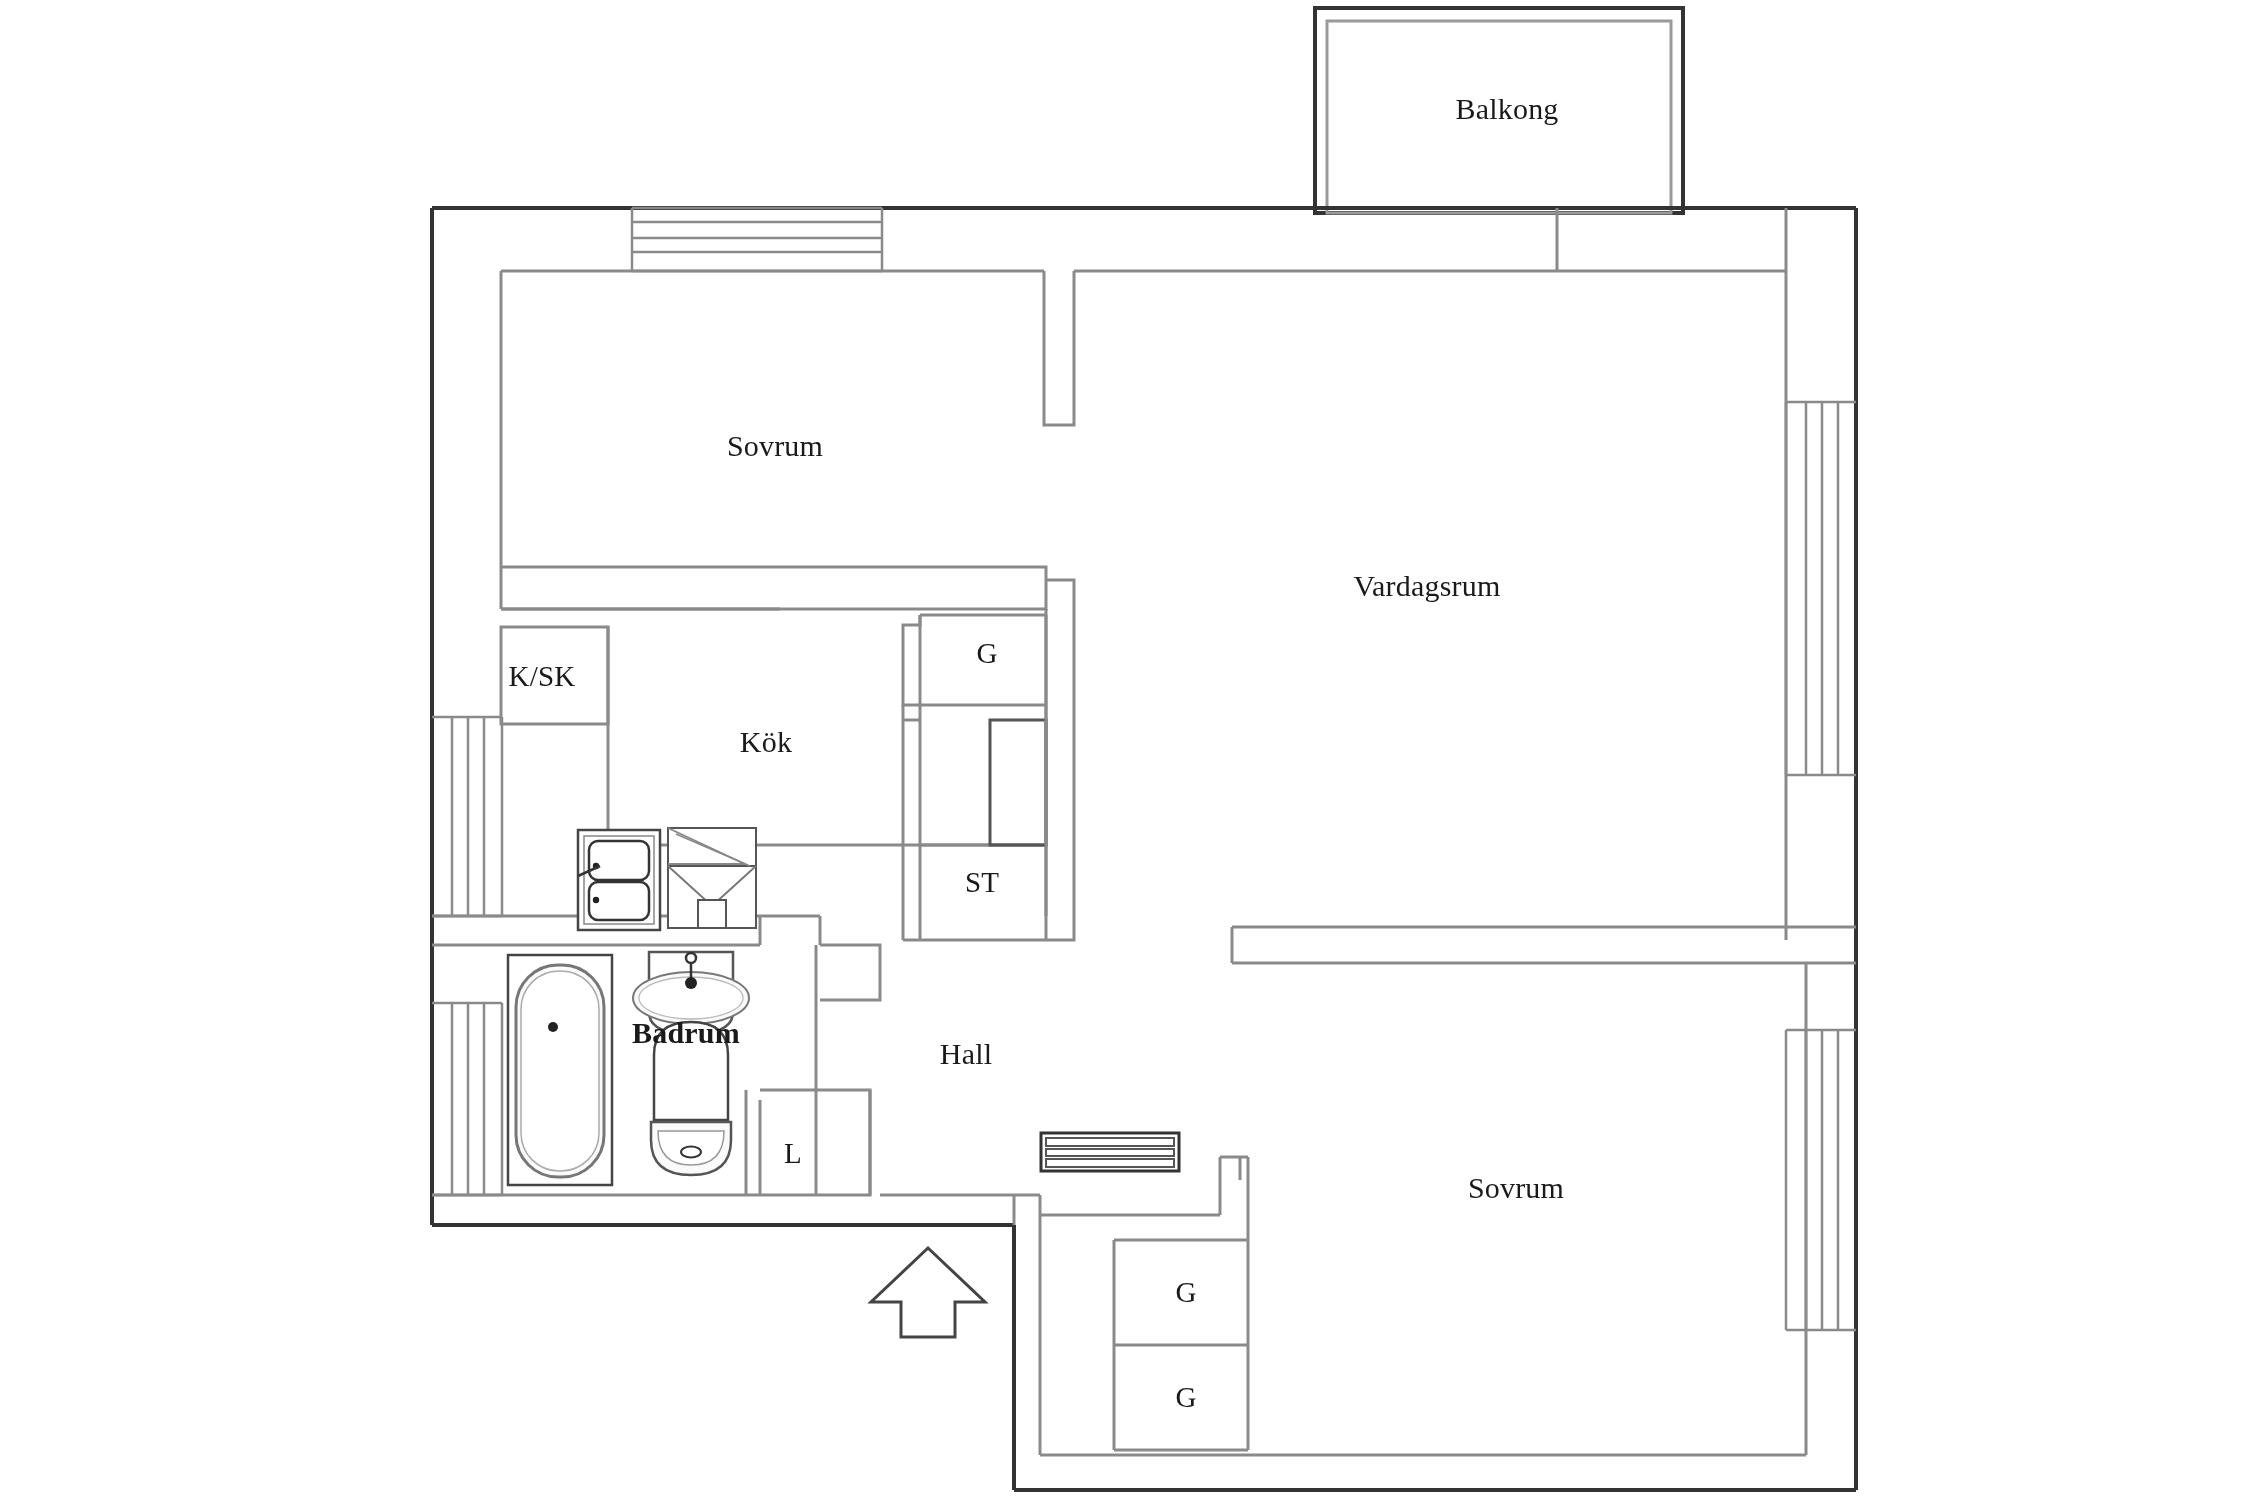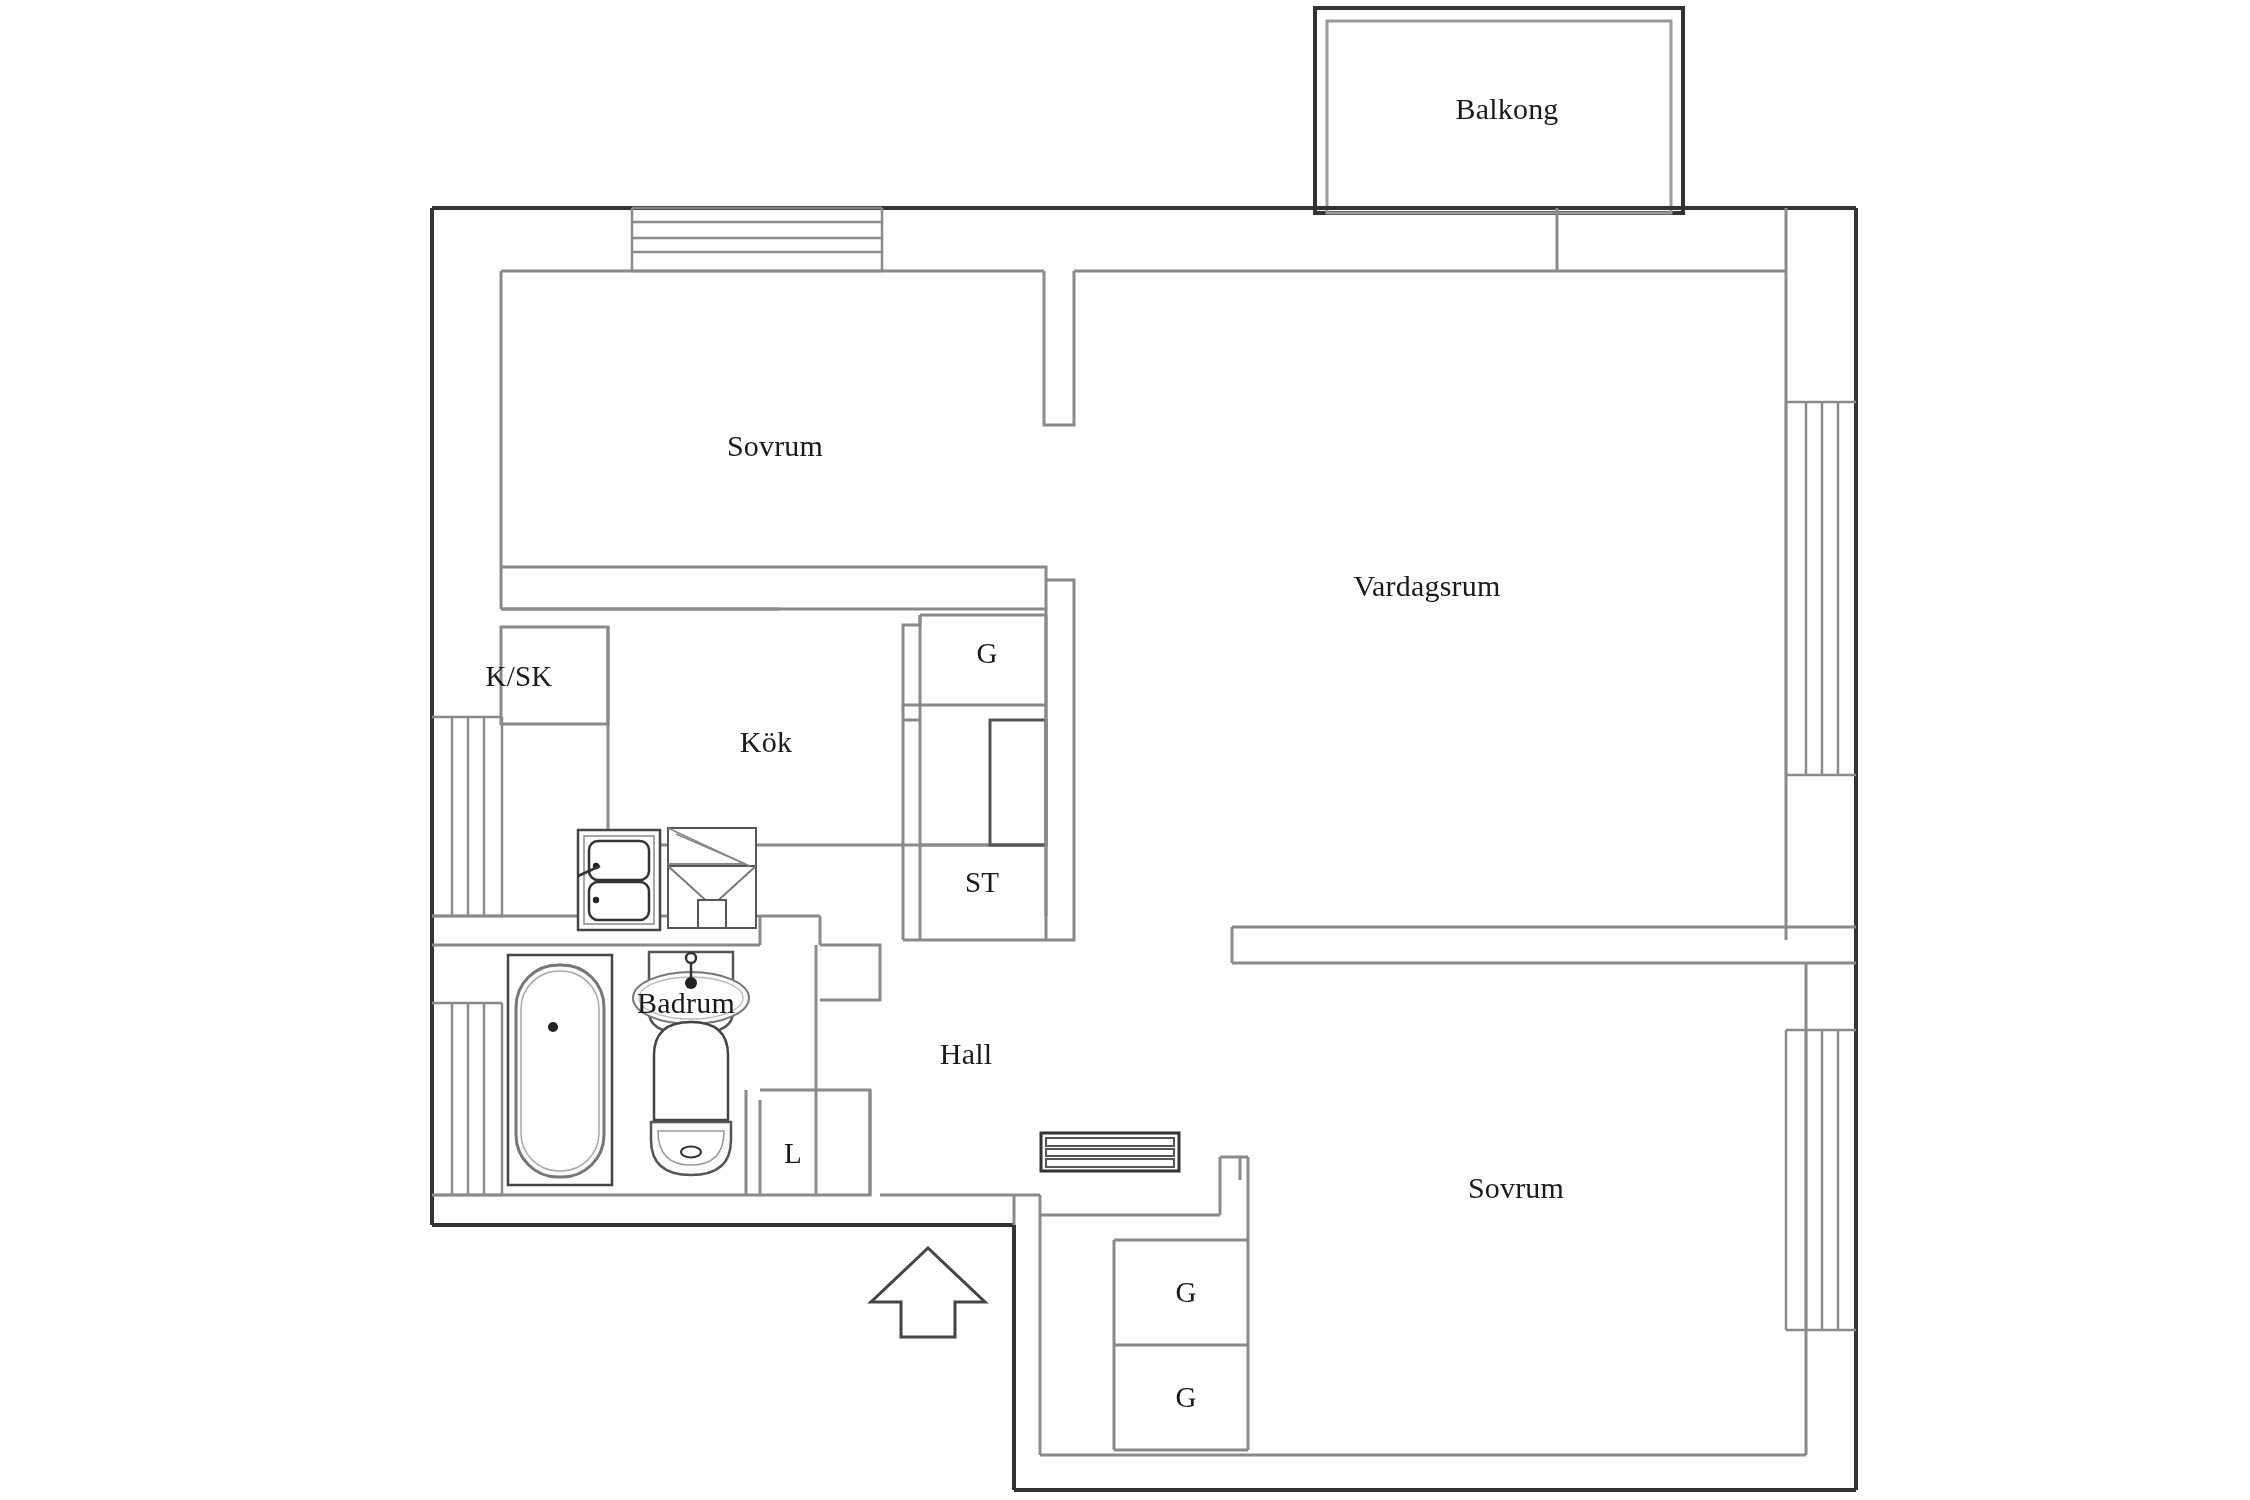--- a/index.html
+++ b/index.html
@@ -259,27 +259,27 @@
   </svg>
 
   <div class="room-label lbl-lg" style="left:1507px; top:109px;">Balkong</div>
 
   <div class="room-label lbl-lg" style="left:775px; top:446px;">Sovrum</div>
 
   <div class="room-label lbl-lg" style="left:1427px; top:586px;text-align:right;">Vardagsrum</div>
 
   <div class="room-label lbl-lg" style="left:766px; top:742px;text-align:center;">Kök</div>
 
-  <div class="room-label lbl-lg" style="left:686px; top:1003px;">Badrum</div>
+  <div class="room-label lbl-lg" style="left:686px; top:1033px;font-weight:bold;">Badrum</div>
 
   <div class="room-label lbl-lg" style="left:966px; top:1054px;">Hall</div>
 
   <div class="room-label lbl-lg" style="left:1516px; top:1188px;">Sovrum</div>
 
-  <div class="room-label lbl-md" style="left:519px; top:676px;">K/SK</div>
+  <div class="room-label lbl-md" style="left:542px; top:676px;">K/SK</div>
 
   <div class="room-label lbl-md" style="left:987px; top:653px;">G</div>
 
   <div class="room-label lbl-md" style="left:982px; top:882px;">ST</div>
 
   <div class="room-label lbl-md" style="left:793px; top:1153px;">L</div>
 
   <div class="room-label lbl-md" style="left:1186px; top:1292px;">G</div>
 
   <div class="room-label lbl-md" style="left:1186px; top:1397px;">G</div>

